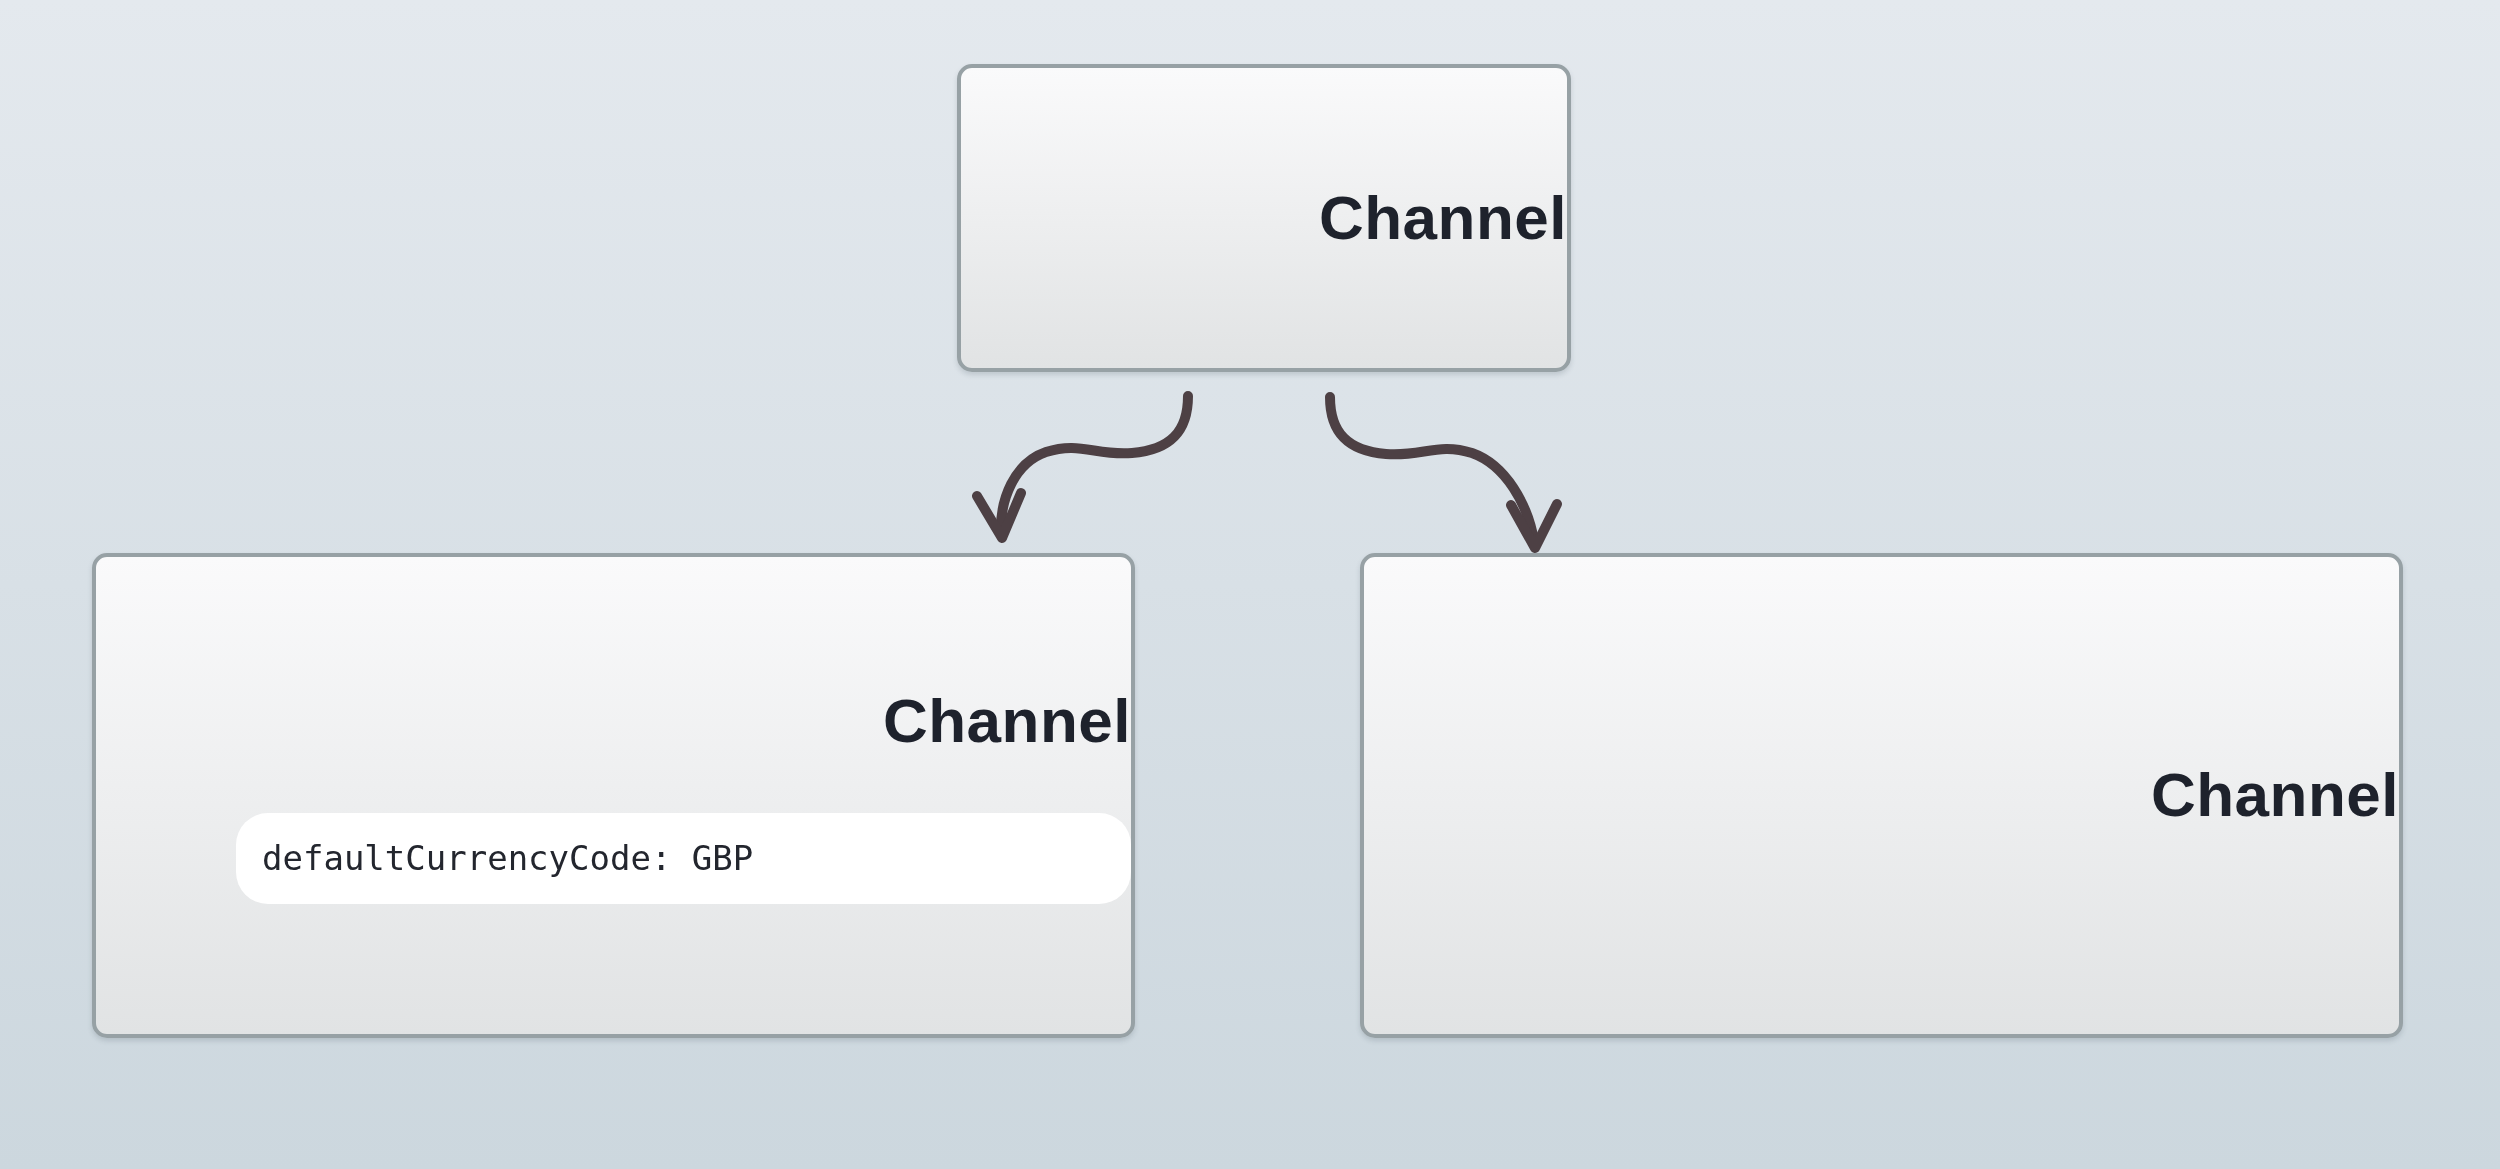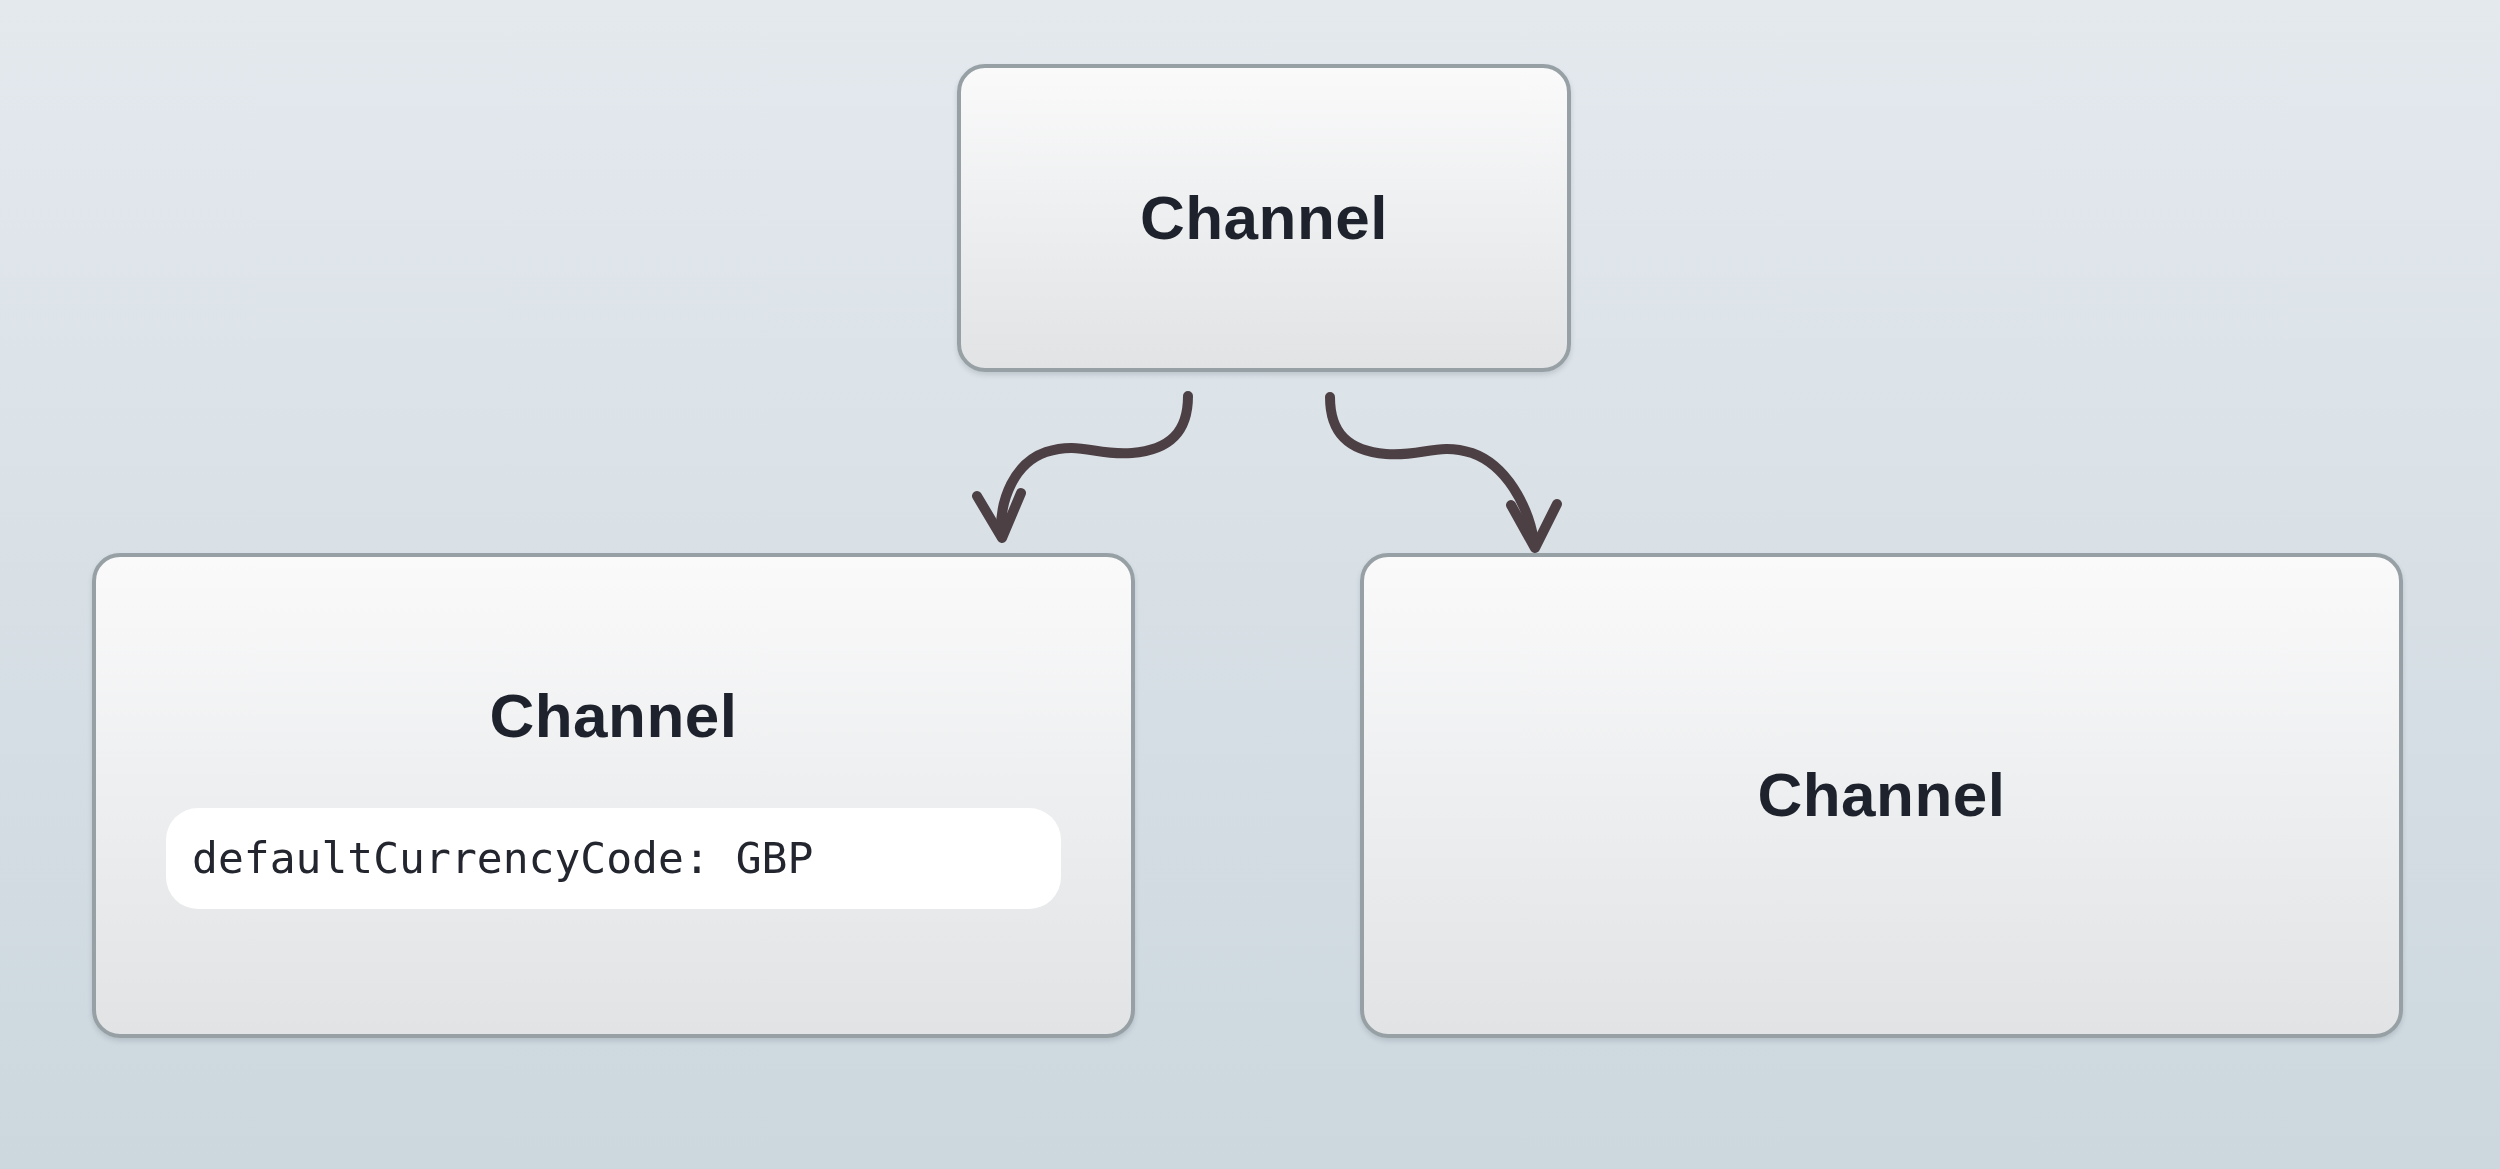--- a/index.html
+++ b/index.html
@@ -36,26 +36,26 @@
     fill: none;
     stroke: var(--arrow-color);
     stroke-width: 10;
     stroke-linecap: round;
     stroke-linejoin: round;
   }
   .node {
     position: absolute;
     display: flex;
     flex-direction: column;
-    align-items: center;
+    align-items: flex-end;
     justify-content: center;
     gap: 58px;
     background: linear-gradient(180deg, var(--box-fill-top) 0%, var(--box-fill-bottom) 100%);
     border: 4px solid var(--box-border);
-    border-radius: 28px;
+    border-radius: 15px;
     box-shadow: 0 3px 5px rgba(60, 80, 90, 0.18);
   }
   .node-root {
     left: 957px; top: 64px;
     width: 614px; height: 308px;
   }
   .node-uk {
     left: 92px; top: 553px;
     width: 1043px; height: 485px;
   }
@@ -78,21 +78,21 @@
   }
   .attr-pill {
     width: calc(100% - 140px);
     background: var(--code-bg);
     border-radius: 32px;
     padding: 25px 30px 25px 26px;
     text-align: left;
   }
   .attr-text {
     font-family: "DejaVu Sans Mono", monospace;
-    font-size: 43px;
+    font-size: 34px;
     color: var(--code-color);
     line-height: 1.2;
     white-space: pre;
   }
 </style>
 </head>
 <body>
 
 <div class="canvas">
 

